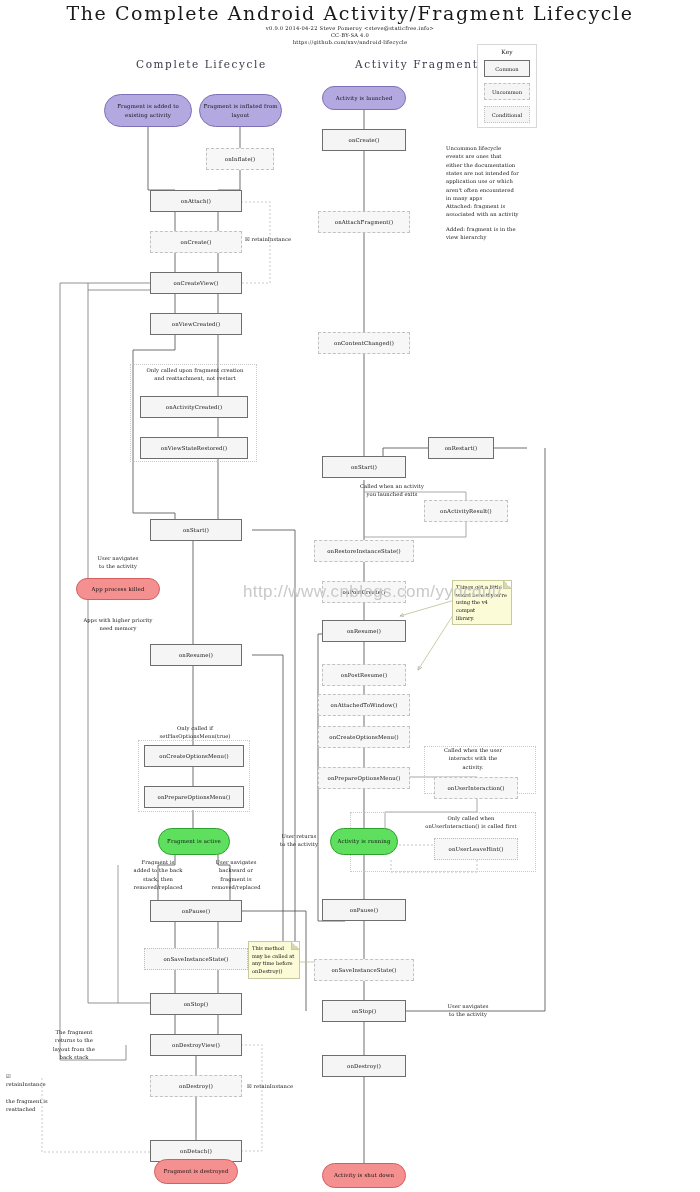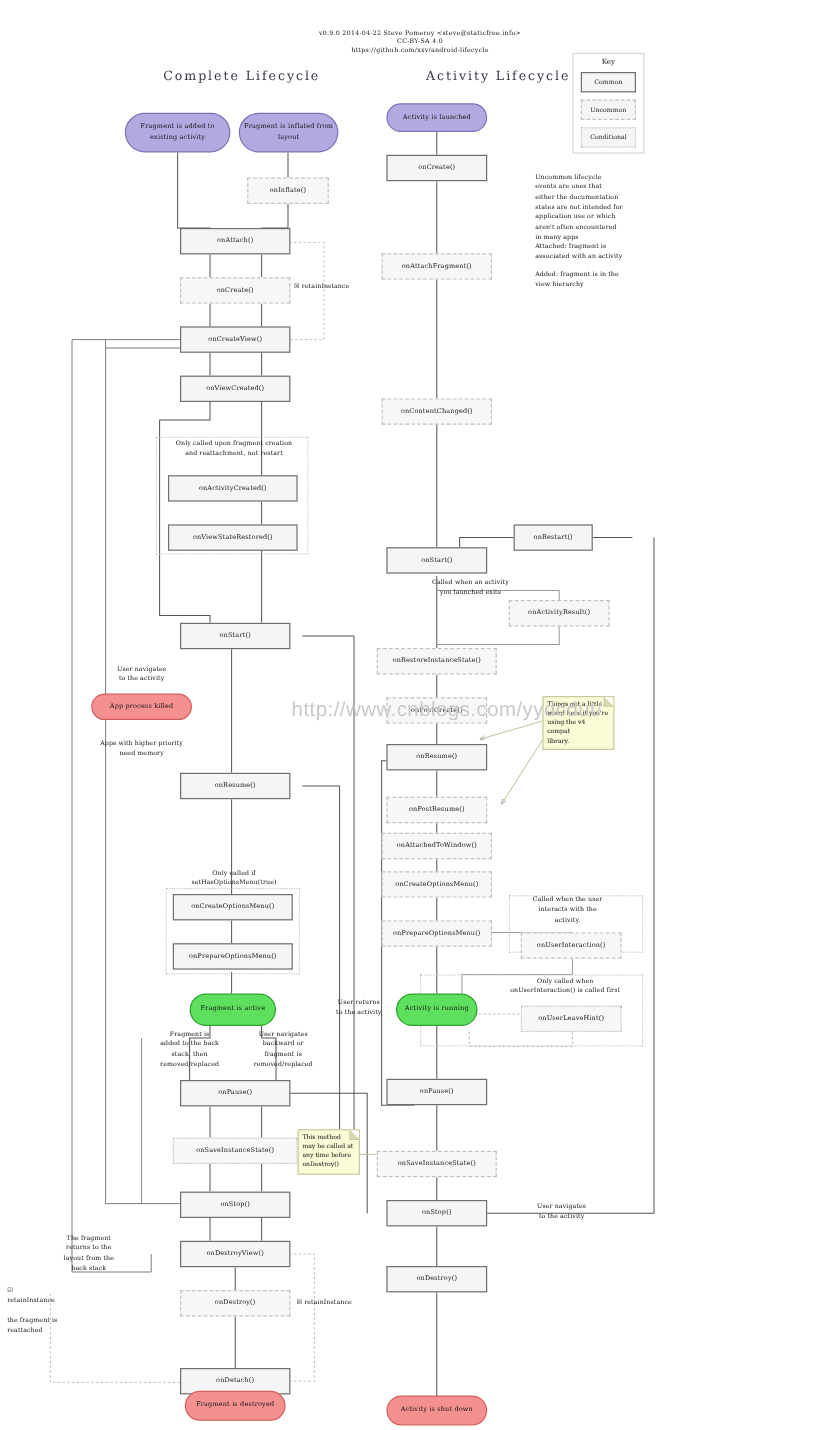--- a/index.html
+++ b/index.html
@@ -239,26 +239,27 @@
     </g>
 
     <g stroke="#b9b98e" stroke-width=".75" fill="none" marker-end="url(#aho)">
       <polyline points="455,600 400,616"></polyline>
       <polyline points="455,612 418,670"></polyline>
       <polyline points="248,962 232,962"></polyline>
       <polyline points="298,962 318,962"></polyline>
     </g>
   </svg>
 
+  <div class="main-title">The Complete Android Activity/Fragment Lifecycle</div>
   <div class="sub" style="top:25px">v0.9.0 2014-04-22 Steve Pomeroy &lt;steve@staticfree.info&gt;</div>
   <div class="sub" style="top:32px">CC-BY-SA 4.0</div>
   <div class="sub" style="top:39px">https://github.com/xxv/android-lifecycle</div>
 
   <div class="col-title" style="left:136px; top:58px">Complete Lifecycle</div>
-  <div class="col-title" style="left:355px; top:58px">Activity Lifecycle</div>
+  <div class="col-title" style="left:355px; top:58px">Activity Fragment</div>
 
   <div class="keybox" style="left:477px; top:44px; width:60px; height:84px">
     <div class="kt">Key</div>
     <div class="key-item k1" style="top:15px">Common</div>
     <div class="key-item k2" style="top:38px">Uncommon</div>
     <div class="key-item k3" style="top:61px">Conditional</div>
   </div>
 
   <div class="lbl left" style="left:446px; top:144px; width:120px">Uncommon lifecycle
 events are ones that

